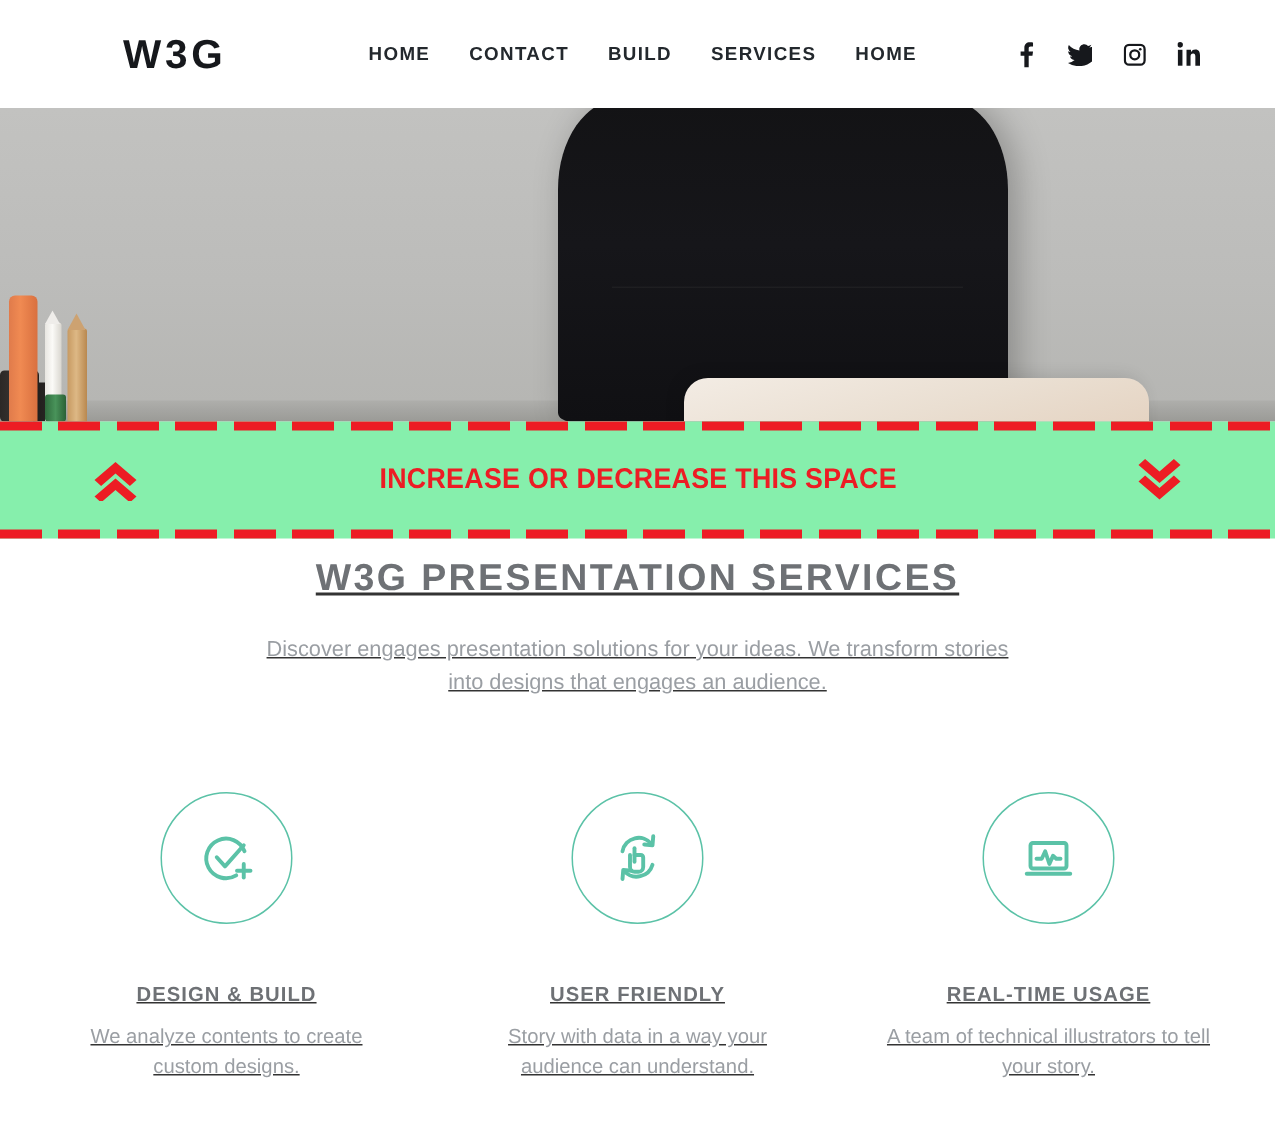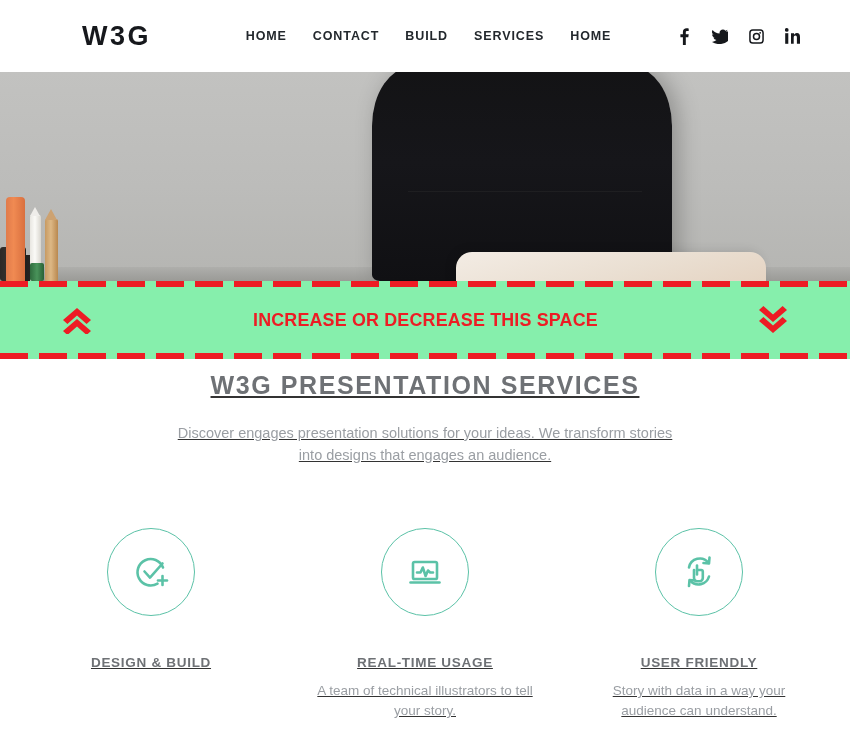--- a/index.html
+++ b/index.html
@@ -381,45 +381,46 @@
       <div class="card">
         <div class="card-circle">
           <svg width="40" height="40" viewBox="0 0 40 40" fill="none" stroke="currentColor" stroke-width="2.6" stroke-linecap="round" stroke-linejoin="round">
             <path d="M32 15.5A13.2 13.2 0 1 0 26.5 31.6"></path>
             <path d="M13.5 19.5 L19 25.6 L31.5 11.5"></path>
             <path d="M31.5 24 v9"></path>
             <path d="M27 28.5 h9"></path>
           </svg>
         </div>
         <div class="card-title">DESIGN &amp; BUILD</div>
-      </div>
-
-      <div class="card">
-        <div class="card-circle">
-          <svg width="40" height="40" viewBox="0 0 40 40" fill="none" stroke="currentColor" stroke-width="2.6" stroke-linecap="round" stroke-linejoin="round">
-            <rect x="8" y="10" width="24" height="17" rx="1.6"></rect>
-            <path d="M12 20.5 L15.5 20.5 L17.8 15.5 L20.6 24 L23 18.5 L25.2 20.5 L28 20.5"></path>
-            <path d="M5.5 30.5 h29"></path>
-          </svg>
-        </div>
-        <div class="card-title">REAL-TIME USAGE</div>
-        <div class="card-text">A team of technical illustrators to tell your story.</div>
+        <div class="card-text">We analyze contents to create custom designs.</div>
       </div>
 
       <div class="card">
         <div class="card-circle">
           <svg width="40" height="40" viewBox="0 0 40 40" fill="none" stroke="currentColor" stroke-width="2.6" stroke-linecap="round" stroke-linejoin="round">
             <path d="M10 15.5A11 11 0 0 1 29.5 10.8"></path>
             <path d="M30.5 5.5 L30 11.5 L24.5 11"></path>
             <path d="M30 24.5A11 11 0 0 1 11.3 28.8"></path>
             <path d="M10 34 L10.5 28 L16 28.5"></path>
             <path d="M18 13.5 v9"></path>
             <path d="M18 18 h4.2 a1.6 1.6 0 0 1 1.6 1.6 v6.4 a3.2 3.2 0 0 1 -3.2 3.2 h-2.4 a3.2 3.2 0 0 1 -3.2 -3.2 v-8"></path>
           </svg>
         </div>
         <div class="card-title">USER FRIENDLY</div>
         <div class="card-text">Story with data in a way your audience can understand.</div>
       </div>
 
+      <div class="card">
+        <div class="card-circle">
+          <svg width="40" height="40" viewBox="0 0 40 40" fill="none" stroke="currentColor" stroke-width="2.6" stroke-linecap="round" stroke-linejoin="round">
+            <rect x="8" y="10" width="24" height="17" rx="1.6"></rect>
+            <path d="M12 20.5 L15.5 20.5 L17.8 15.5 L20.6 24 L23 18.5 L25.2 20.5 L28 20.5"></path>
+            <path d="M5.5 30.5 h29"></path>
+          </svg>
+        </div>
+        <div class="card-title">REAL-TIME USAGE</div>
+        <div class="card-text">A team of technical illustrators to tell your story.</div>
+      </div>
+
     </div>
   </section>
 
 </div>
 
 </body></html>

